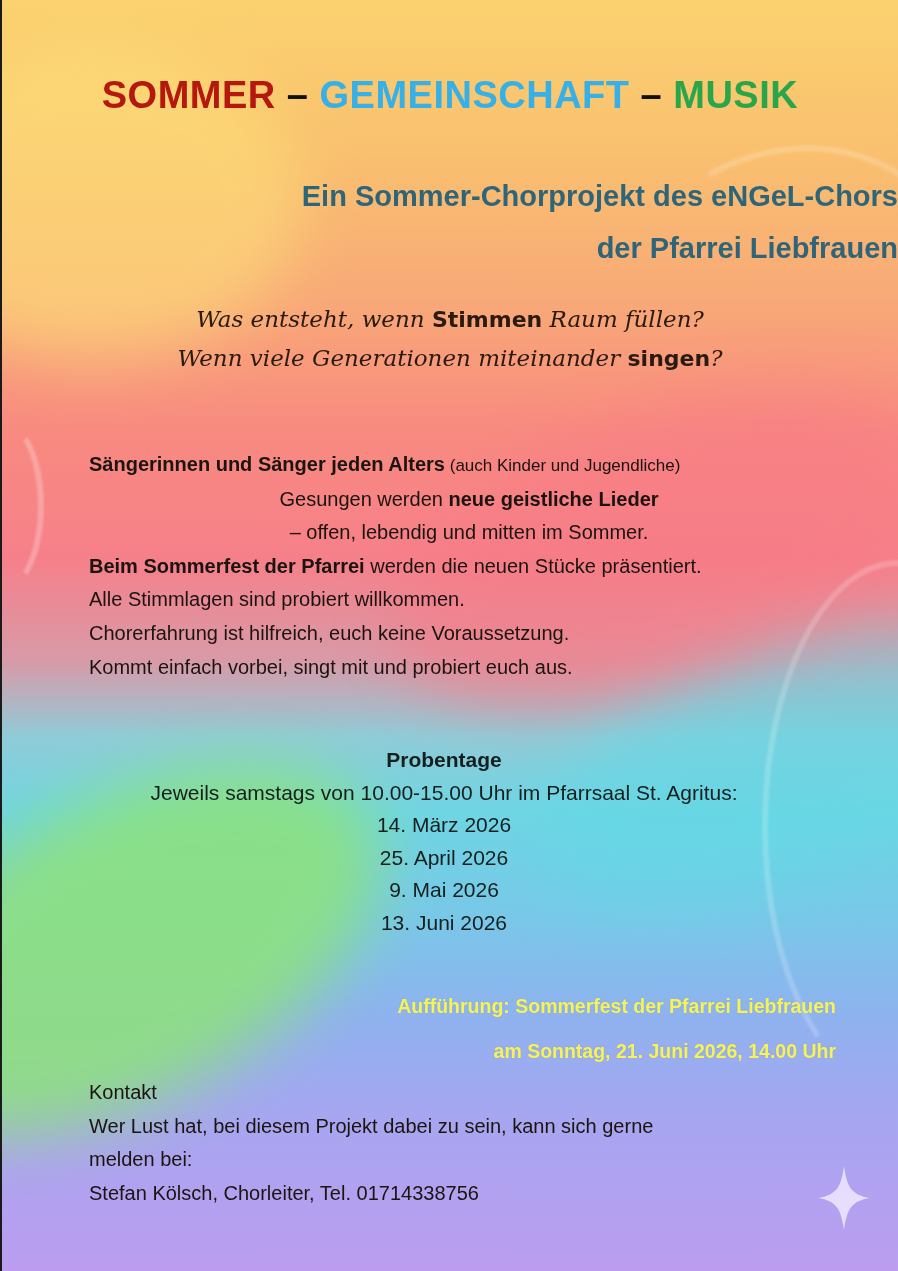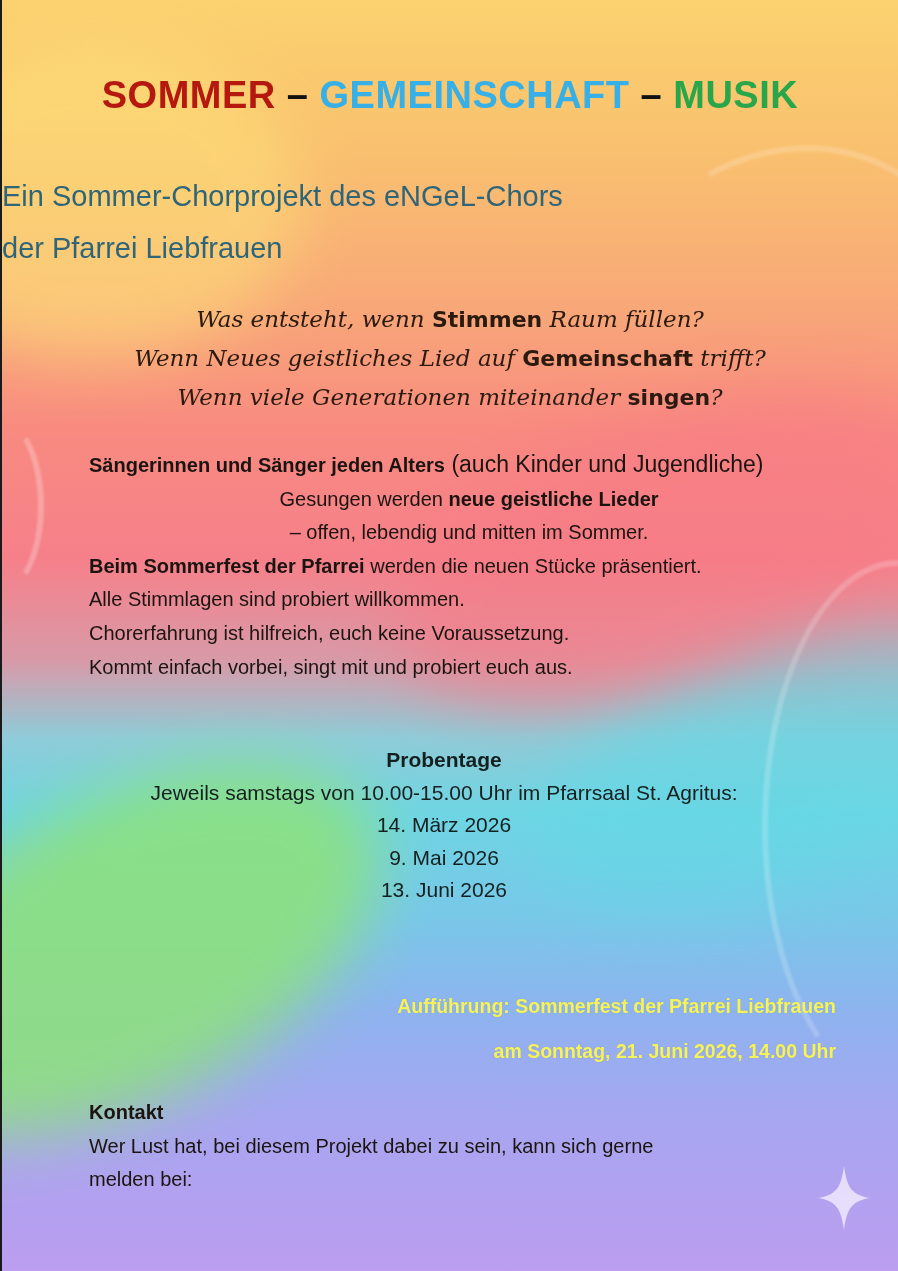--- a/index.html
+++ b/index.html
@@ -31,55 +31,55 @@
   .headline {
     position: absolute; left: 0; right: 0; top: 74px; text-align: center;
     font-weight: bold; font-size: 38px; letter-spacing: .5px;
   }
   .headline .w1 { color: #b4180f; }
   .headline .w2 { color: #36b0e6; }
   .headline .w3 { color: #2aa64a; }
   .headline .dash { color: #111; }
 
   .subtitle {
-    position: absolute; left: 0; right: 0; top: 170px; text-align: left;
-    font-weight: normal; font-size: 29px; line-height: 52px; color: #2f6579;
+    position: absolute; left: 0; right: 0; top: 170px; text-align: right;
+    font-weight: bold; font-size: 29px; line-height: 52px; color: #2f6579;
   }
 
   .questions {
     position: absolute; left: 0; right: 0; top: 300px; text-align: center;
     font-family: "DejaVu Serif", serif; font-style: italic;
     font-size: 23px; line-height: 38px; color: #2a1a10;
   }
   .questions b { font-style: normal; font-family: "DejaVu Sans", sans-serif; font-weight: bold; font-size: 22px; }
 
   .body-text {
     position: absolute; left: 87px; width: 760px; top: 448px;
     font-size: 20px; line-height: 33.6px; color: #1b1410;
   }
-  .body-text .small { font-size: 23px; }
+  .body-text .small { font-size: 17px; }
   .body-text .center-line { text-align: center; }
 
   .probe {
     position: absolute; left: 0; right: 12px; top: 744px; text-align: center;
     font-size: 21px; line-height: 32.5px; color: #14201f;
   }
   .probe .head { font-weight: bold; }
 
   .perf {
     position: absolute; right: 62px; top: 984px; text-align: right;
     font-weight: bold; font-size: 19.5px; line-height: 45px; color: #f6f35a;
     text-shadow: 0 0 1px rgba(120,120,60,.3);
   }
 
   .contact {
     position: absolute; left: 87px; width: 720px; top: 1076px;
     font-size: 20px; line-height: 33.6px; color: #1b1410;
   }
-  .contact .head { font-weight: bold; margin-top: 20px; }
+  .contact .head { font-weight: normal; }
 
   .sparkle { position: absolute; left: 816px; top: 1166px; width: 52px; height: 64px; }
 </style>
 </head>
 <body>
 
 <div class="page">
   <div class="blob warm"></div>
   <div class="blob pink"></div>
   <div class="blob cyan"></div>
@@ -94,50 +94,51 @@
       <span class="w1">SOMMER</span><span class="dash"> – </span><span class="w2">GEMEINSCHAFT</span><span class="dash"> – </span><span class="w3">MUSIK</span>
     </div>
 
     <div class="subtitle">
       <div>Ein Sommer-Chorprojekt des eNGeL-Chors</div>
       <div>der Pfarrei Liebfrauen</div>
     </div>
 
     <div class="questions">
       <div><span>Was entsteht, wenn </span><b>Stimmen</b><span> Raum füllen?</span></div>
-      <div><span>Wenn Neues geistliches Lied auf </span><b>Gemeinschaft</b><span> trifft?</span></div>
       <div><span>Wenn viele Generationen miteinander </span><b>singen</b><span>?</span></div>
     </div>
 
     <div class="body-text">
       <div><b>Sängerinnen und Sänger jeden Alters</b><span class="small"> (auch Kinder und Jugendliche)</span></div>
       <div class="center-line"><span>Gesungen werden </span><b>neue geistliche Lieder</b></div>
       <div class="center-line">– offen, lebendig und mitten im Sommer.</div>
       <div><b>Beim Sommerfest der Pfarrei</b><span> werden die neuen Stücke präsentiert.</span></div>
       <div>Alle Stimmlagen sind probiert willkommen.</div>
       <div>Chorerfahrung ist hilfreich, euch keine Voraussetzung.</div>
       <div>Kommt einfach vorbei, singt mit und probiert euch aus.</div>
     </div>
 
     <div class="probe">
       <div class="head">Probentage</div>
       <div>Jeweils samstags von 10.00-15.00 Uhr im Pfarrsaal St. Agritus:</div>
       <div>14. März 2026</div>
+      <div>25. April 2026</div>
       <div>9. Mai 2026</div>
       <div>13. Juni 2026</div>
     </div>
 
     <div class="perf">
       <div>Aufführung: Sommerfest der Pfarrei Liebfrauen</div>
       <div>am Sonntag, 21. Juni 2026, 14.00 Uhr</div>
     </div>
 
     <div class="contact">
       <div class="head">Kontakt</div>
       <div>Wer Lust hat, bei diesem Projekt dabei zu sein, kann sich gerne</div>
       <div>melden bei:</div>
+      <div>Stefan Kölsch, Chorleiter, Tel. 01714338756</div>
     </div>
 
     <svg class="sparkle" viewBox="0 0 52 64">
       <path d="M26 0 C29 22 34 29 52 32 C34 35 29 42 26 64 C23 42 18 35 0 32 C18 29 23 22 26 0 Z" fill="rgba(240,232,255,0.85)"></path>
     </svg>
   </div>
 </div>
 
 </body></html>

